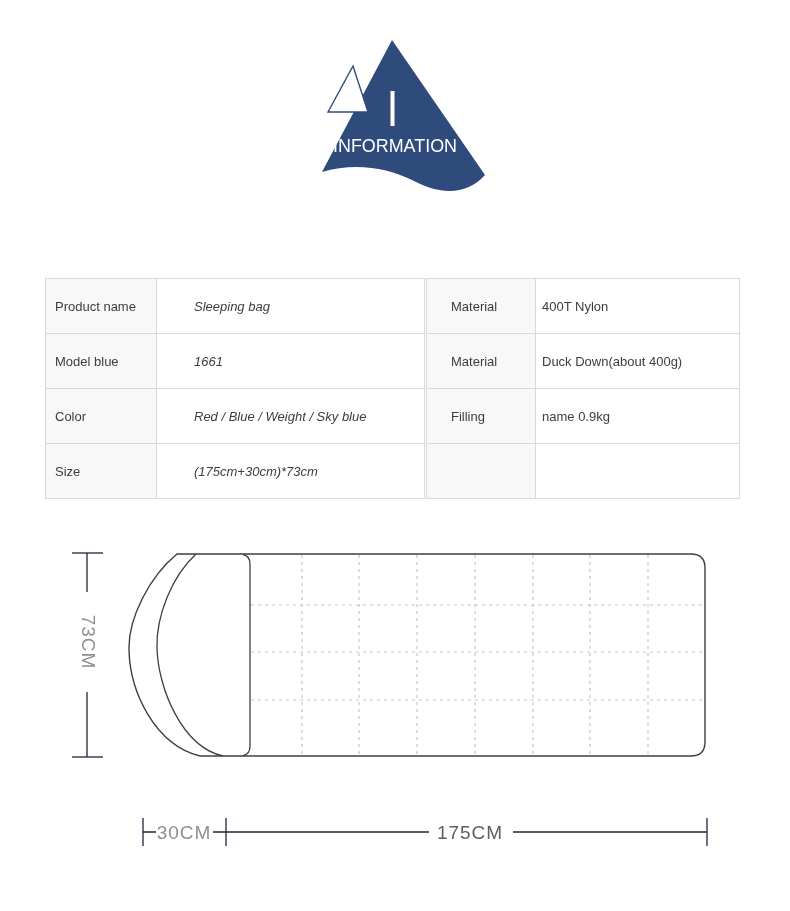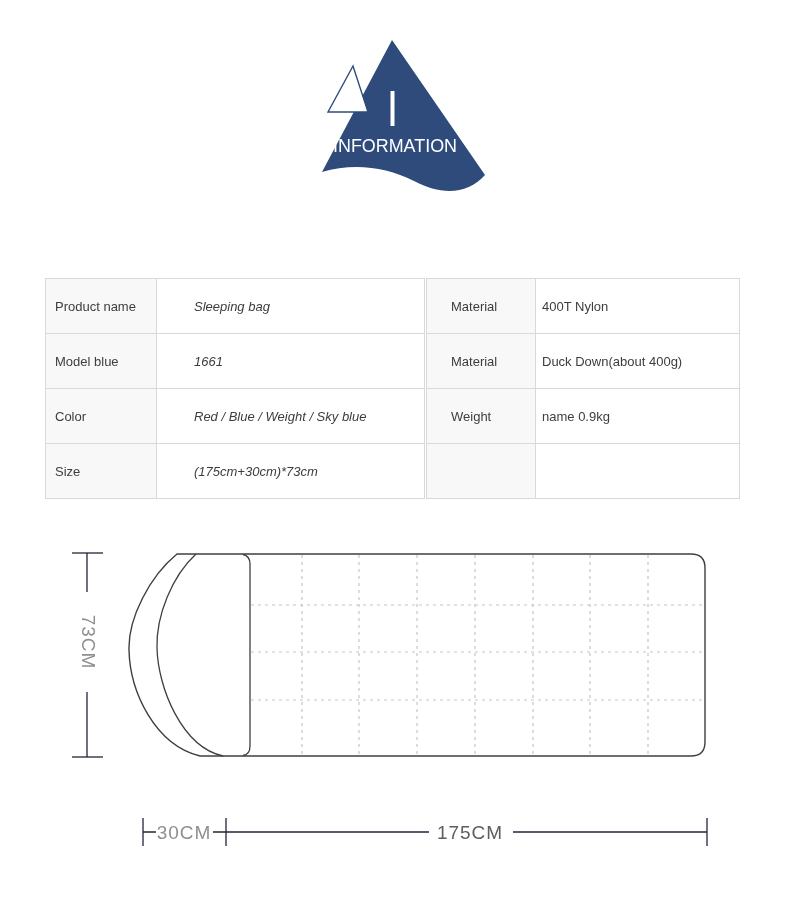--- a/index.html
+++ b/index.html
@@ -72,21 +72,21 @@
     <tbody>
       <tr>
         <td class="lbl3">Material</td>
         <td class="val4">400T Nylon</td>
       </tr>
       <tr>
         <td class="lbl3">Material</td>
         <td class="val4">Duck Down(about 400g)</td>
       </tr>
       <tr>
-        <td class="lbl3">Weight</td>
+        <td class="lbl3">Filling</td>
         <td class="val4">name 0.9kg</td>
       </tr>
       <tr>
         <td class="lbl3"></td>
         <td class="val4"></td>
       </tr>
     </tbody>
   </table>
 
   <svg class="diagram" viewBox="0 0 790 330">

